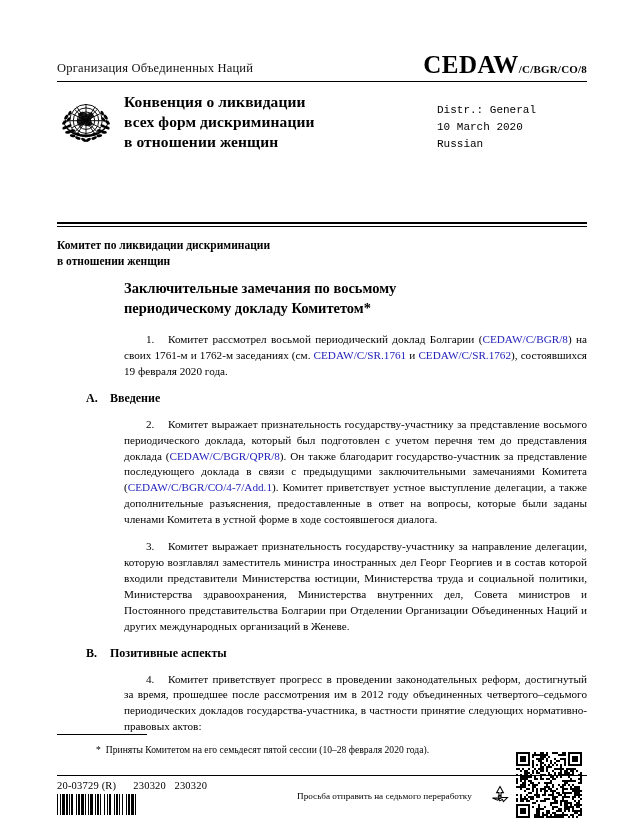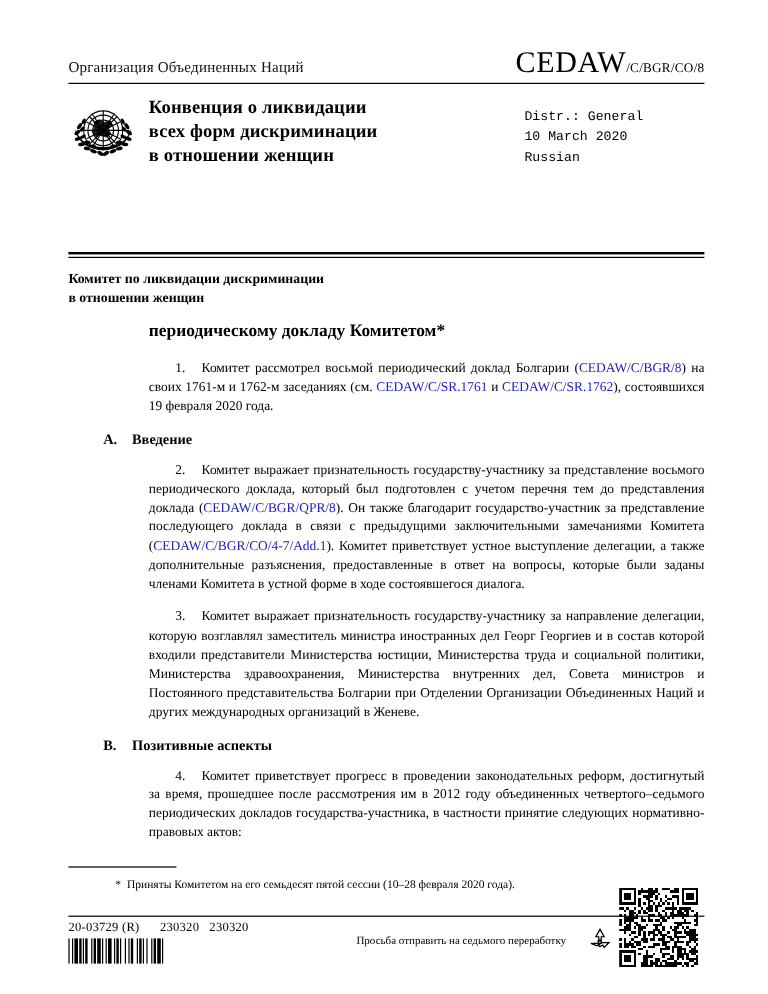--- a/index.html
+++ b/index.html
@@ -10,21 +10,21 @@
   body {
     width: 640px;
     height: 828px;
     position: relative;
     font-family: "Liberation Serif", serif;
     color: #000000;
     overflow: hidden;
   }
   .page {
     position: absolute;
-    left: 0; top: 0;
+    left: 0; top: 12px;
     width: 640px;
     height: 672px;
   }
 
   
   .masthead {
     position: absolute;
     left: 57px;
     top: 40px;
     width: 530px;
@@ -38,20 +38,21 @@
     font-family: "Liberation Serif", serif;
     font-size: 12.5px;
     letter-spacing: .2px;
     color: #111;
     padding-bottom: 1px;
   }
   .symbol-wrap {
     display: flex;
     align-items: baseline;
     white-space: nowrap;
+    font-weight: bold;
   }
   .symbol-main {
     font-family: "Liberation Serif", serif;
     font-size: 25px;
     letter-spacing: .5px;
     line-height: 1;
   }
   .symbol-sub {
     font-family: "Liberation Serif", serif;
     font-size: 11px;
@@ -330,20 +331,21 @@
   <div class="rule-thick-under"></div>
 
   <div class="committee">
     <div>Комитет по ликвидации дискриминации</div>
     <div>в отношении женщин</div>
   </div>
 
   <div class="body-col">
 
     <div class="doc-title">
+      <div>Заключительные замечания по восьмому</div>
       <div>периодическому докладу Комитетом*</div>
     </div>
 
     <div id="intro-paras">
         <p class="para"><span class="num">1.</span>Комитет рассмотрел восьмой периодический доклад Болгарии (<span class="lnk">CEDAW/C/BGR/8</span>) на своих 1761-м и 1762-м заседаниях (см. <span class="lnk">CEDAW/C/SR.1761</span> и <span class="lnk">CEDAW/C/SR.1762</span>), состоявшихся 19 февраля 2020 года.</p>
       </div>
 
     <div id="sections">
         <div class="section-head">
           <span class="section-letter">A.</span>

